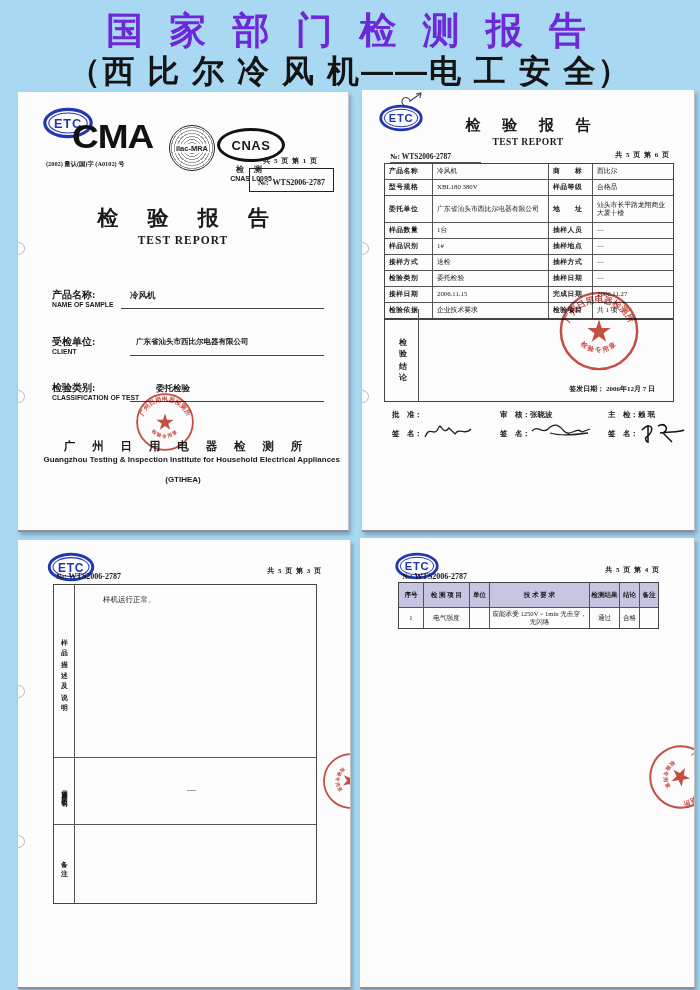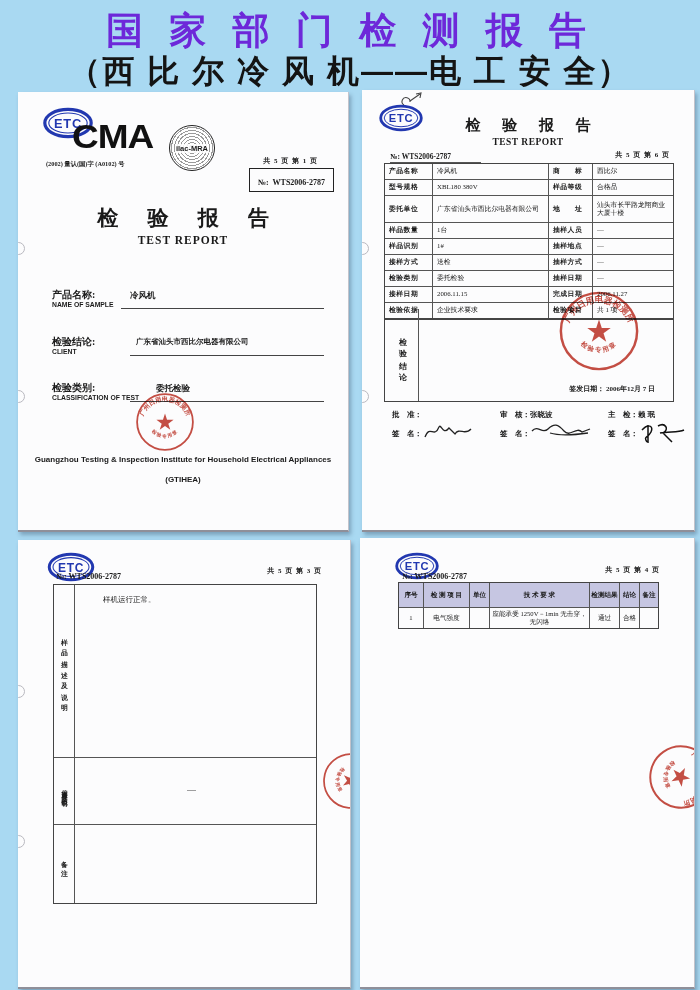--- a/index.html
+++ b/index.html
@@ -58,21 +58,21 @@
               font-size:11.5px;font-weight:bold;letter-spacing:1px;}
   .field{position:absolute;left:0;width:100%;}
   .field .lab{position:absolute;left:34px;top:0;font-size:10px;font-weight:bold;white-space:nowrap;}
   .field .lab-en{position:absolute;left:34px;top:13px;font-family:"Liberation Sans",sans-serif;font-size:6.8px;font-weight:bold;white-space:nowrap;}
   .field .val{position:absolute;left:112px;top:2px;font-size:8.5px;font-weight:bold;white-space:nowrap;}
   .field .rule{position:absolute;left:103px;right:24px;top:20px;border-bottom:1px solid #444;}
   #f1{top:196px;} #f2{top:243px;} #f3{top:289px;}
   #f2 .rule,#f3 .rule{left:112px;}
   .inst-cn{position:absolute;left:0;top:347px;width:100%;text-align:center;
            font-size:11.5px;font-weight:bold;letter-spacing:7px;text-indent:7px;}
-  .inst-en{position:absolute;left:8px;right:8px;top:363px;text-align:center;
+  .inst-en{position:absolute;left:8px;right:8px;top:363px;text-align:right;
            font-family:"Liberation Sans",sans-serif;font-size:8px;font-weight:bold;line-height:1.25;}
   .inst-abbr{position:absolute;left:0;top:374px;width:100%;text-align:center;
            font-family:"Liberation Sans",sans-serif;font-size:8px;font-weight:bold;}
   
   .pen-mark{position:absolute;left:38px;top:2px;}
   .rpt-title2{position:absolute;left:0;top:26px;width:100%;text-align:center;
               font-size:15px;font-weight:bold;letter-spacing:9px;text-indent:9px;}
   .rpt-title2-en{position:absolute;left:0;top:47px;width:100%;text-align:center;
               font-size:9.5px;font-weight:bold;letter-spacing:.5px;}
   #p2-no{position:absolute;left:28px;top:62px;border-bottom:1px solid #555;padding:0 30px 1px 0;font-size:7.5px;font-weight:bold;}
@@ -139,36 +139,41 @@
   <div class="etc-logo" style="left:24px;top:15px;width:52px;height:32px"><svg viewBox="0 0 64 40" width="100%" height="100%">
   <ellipse cx="32" cy="20" rx="29" ry="17" fill="none" stroke="#2238b0" stroke-width="4"></ellipse>
   <ellipse cx="32" cy="20" rx="24" ry="12.5" fill="none" stroke="#2238b0" stroke-width="1.4"></ellipse>
   <text x="32" y="26" text-anchor="middle" font-family="Liberation Sans, sans-serif" font-size="16" font-weight="bold" fill="#2238b0" letter-spacing="1">ETC</text>
 </svg></div>
   <div class="cma">CMA</div>
   <div class="cma-cert">(2002) 量认(国)字 (A0102) 号</div>
   <div class="ilac">
       <span>ilac-MRA</span>
     </div>
+  <div class="cnas-wrap">
+    <div class="cnas-oval">CNAS</div>
+    <div class="cnas-sub1">检 测</div>
+    <div class="cnas-sub2">CNAS L0095</div>
+  </div>
   <div class="page-ind" id="p1-ind">共 5 页 第 1 页</div>
   <div class="no-box">
     <span class="no-text">№:</span>
     <span class="no-text">WTS2006-2787</span>
   </div>
   <div class="rpt-title1">检 验 报 告</div>
   <div class="rpt-title1-en">TEST REPORT</div>
 
   <div class="field" id="f1">
     <span class="lab">产品名称:</span>
     <span class="lab-en">NAME OF SAMPLE</span>
     <span class="val">冷风机</span>
     <span class="rule"></span>
   </div>
   <div class="field" id="f2">
-    <span class="lab">检验结论:</span>
+    <span class="lab">受检单位:</span>
     <span class="lab-en">CLIENT</span>
     <span class="val" style="left:118px;font-size:7.5px">广东省汕头市西比尔电器有限公司</span>
     <span class="rule"></span>
   </div>
   <div class="field" id="f3">
     <span class="lab">检验类别:</span>
     <span class="lab-en">CLASSIFICATION OF TEST</span>
     <span class="val" style="left:138px">委托检验</span>
     <span class="rule"></span>
   </div>
@@ -176,20 +181,21 @@
   <div class="stamp-holder" style="left:117px;top:300px;width:60px;height:60px" id="p1-stamp"><svg viewBox="0 0 100 100" width="100%" height="100%" style="opacity:.88">
     <defs>
       <path id="stTop0" d="M 12 63 A 39 39 0 1 1 88 63"></path>
       <path id="stBot0" d="M 23 59 A 30 30 0 0 0 77 59"></path>
     </defs>
     <circle cx="50" cy="50" r="46.5" fill="none" stroke="#bf372b" stroke-width="3"></circle>
     <polygon fill="#bf372b" points="50,36 53.4,46.3 64.3,46.4 55.5,52.8 58.8,63.1 50,56.8 41.2,63.1 44.5,52.8 35.7,46.4 46.6,46.3"></polygon>
     <text font-size="10.5" font-weight="bold" fill="#bf372b"><textPath href="#stTop0" startOffset="50%" text-anchor="middle">广州日用电器检测所</textPath></text>
     <text font-size="8" font-weight="bold" fill="#bf372b" letter-spacing="2"><textPath href="#stBot0" startOffset="50%" text-anchor="middle">检验专用章</textPath></text>
   </svg></div>
+  <div class="inst-cn">广 州 日 用 电 器 检 测 所</div>
   <div class="inst-en">Guangzhou Testing &amp; Inspection Institute for Household Electrical Appliances</div>
   <div class="inst-abbr" style="top:383px">(GTIHEA)</div>
 </div>
 
 <div class="page" id="page2">
   <div class="hole" style="top:152px"></div>
   <div class="hole" style="top:300px"></div>
   <div class="pen-mark">
     <svg width="26" height="16" viewBox="0 0 26 16">
         <path d="M4 13 a4 4 0 1 1 6 -3 M10 9 L20 2 M16 2 L21 1 L20 6" stroke="#444" fill="none" stroke-width="1.1"></path>

